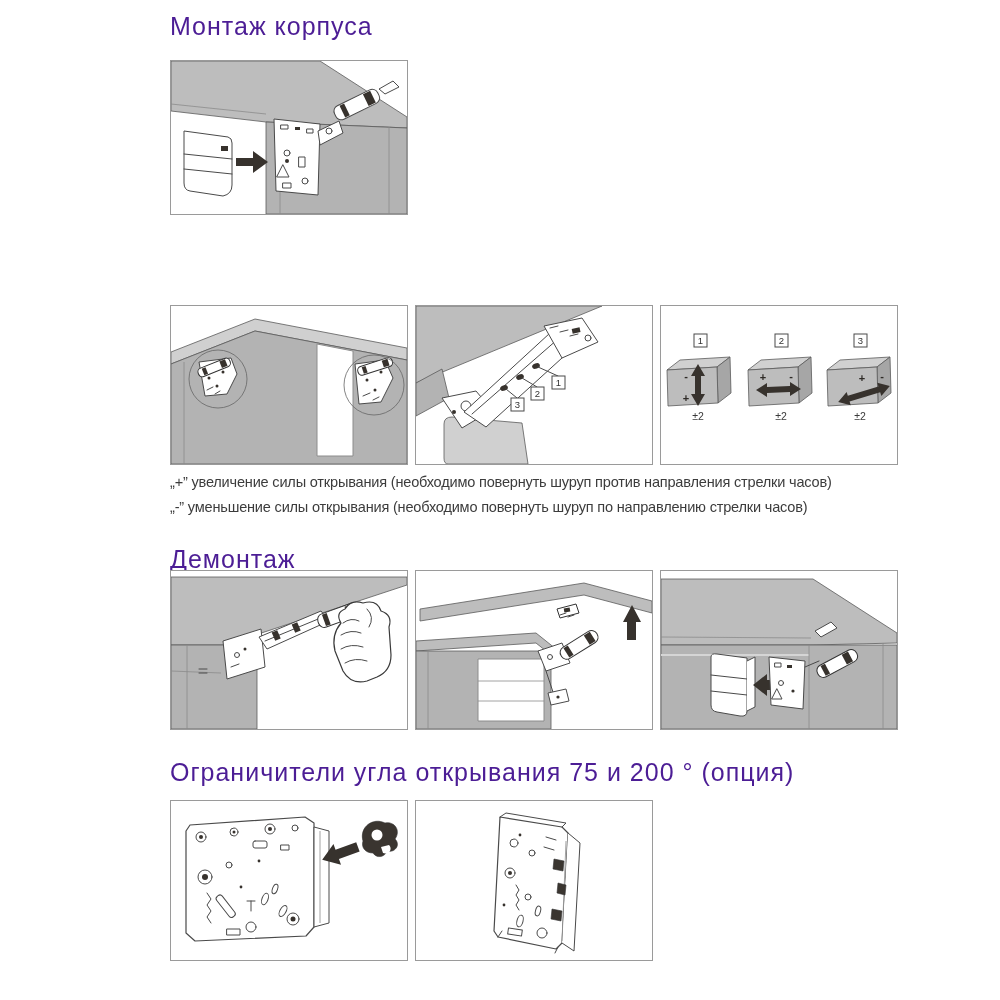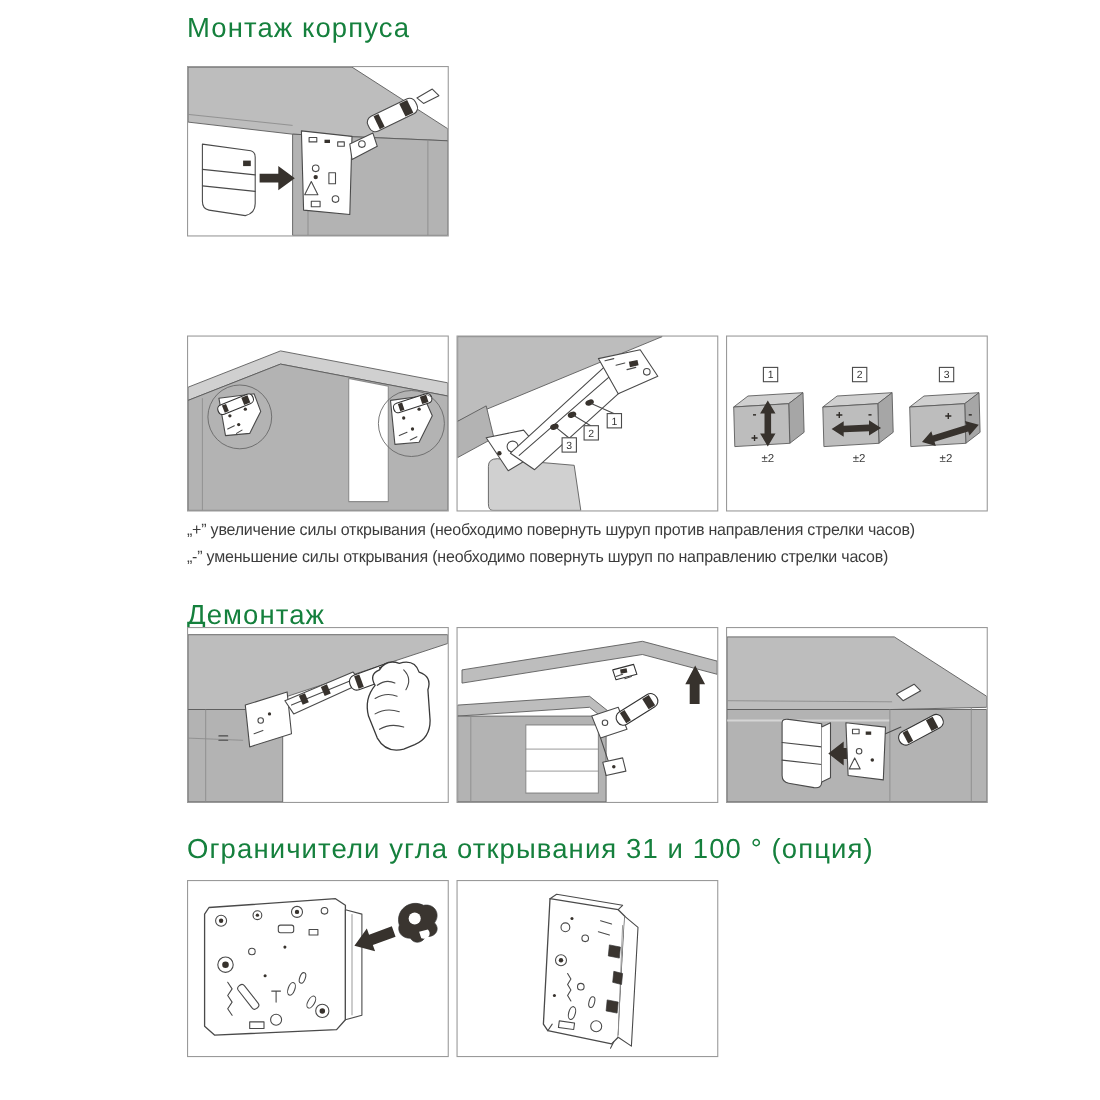--- a/index.html
+++ b/index.html
@@ -1,18 +1,18 @@
 <!DOCTYPE html>
 <html><head>
 <meta charset="utf-8">
 <style>
   html,body{margin:0;padding:0;background:#ffffff;}
   body{width:1000px;height:1000px;font-family:"Liberation Sans", sans-serif;}
   .page{position:relative;width:1000px;height:1000px;background:#fff;overflow:hidden;}
-  .heading{position:absolute;left:170px;color:#15803d;font-size:25px;letter-spacing:1px;white-space:nowrap;}
+  .heading{position:absolute;left:170px;color:#4c1d95;font-size:25px;letter-spacing:1px;white-space:nowrap;}
   .note{position:absolute;left:170px;color:#3c3c3c;font-size:15px;letter-spacing:-0.2px;white-space:nowrap;transform:scaleX(0.97);transform-origin:left;}
   .panel{position:absolute;width:238px;background:#fff;border:1px solid #9a9a9a;box-sizing:border-box;}
   .panel svg{display:block;width:100%;height:100%;}
   
   .gy  {fill:#bdbdbd;stroke:#5a5a5a;stroke-width:.8;stroke-linejoin:round;}
   .gy2 {fill:#b3b3b3;stroke:#5a5a5a;stroke-width:.8;stroke-linejoin:round;}
   .gyl {fill:#d0d0d0;stroke:#5a5a5a;stroke-width:.8;stroke-linejoin:round;}
   .gyd {fill:#a6a6a6;stroke:#5a5a5a;stroke-width:.8;stroke-linejoin:round;}
   .wh  {fill:#ffffff;stroke:#4a4a4a;stroke-width:1;stroke-linejoin:round;}
   .ln  {fill:none;stroke:#4a4a4a;stroke-width:1;stroke-linecap:round;stroke-linejoin:round;}
@@ -293,21 +293,21 @@
         <g transform="rotate(-28 176 92)">
           <rect class="wh" x="154" y="86" width="44" height="13" rx="6" style="stroke:#333"></rect>
           <rect class="dk" x="160" y="87" width="5" height="11"></rect>
           <rect class="dk" x="184" y="87" width="7" height="11"></rect>
         </g>
         <path class="ln" d="M144,96 L158,90"></path>
       </g>
     </svg>
   </div>
 
-  <div class="heading" style="top:758px;">Ограничители угла открывания 31 и 100 ° (опция)</div>
+  <div class="heading" style="top:758px;">Ограничители угла открывания 75 и 200 ° (опция)</div>
 
   <div class="panel" style="left:170px;top:800px;height:161px;">
     <svg viewBox="0 0 236 159">
       <g>
         <path class="wh" d="M19,24 L134,16 L143,22 L143,126 L135,135 L24,140 L15,132 L15,30 Z" style="stroke-width:1.2"></path>
         <path class="wh" d="M143,26 L158,30 L158,122 L143,126 Z"></path>
         <line class="thn" x1="149" y1="30" x2="149" y2="122"></line>
         <circle class="ln" cx="30" cy="36" r="5"></circle>
           <circle class="dk" cx="30" cy="36" r="2"></circle>
         <circle class="ln" cx="63" cy="31" r="4"></circle>

